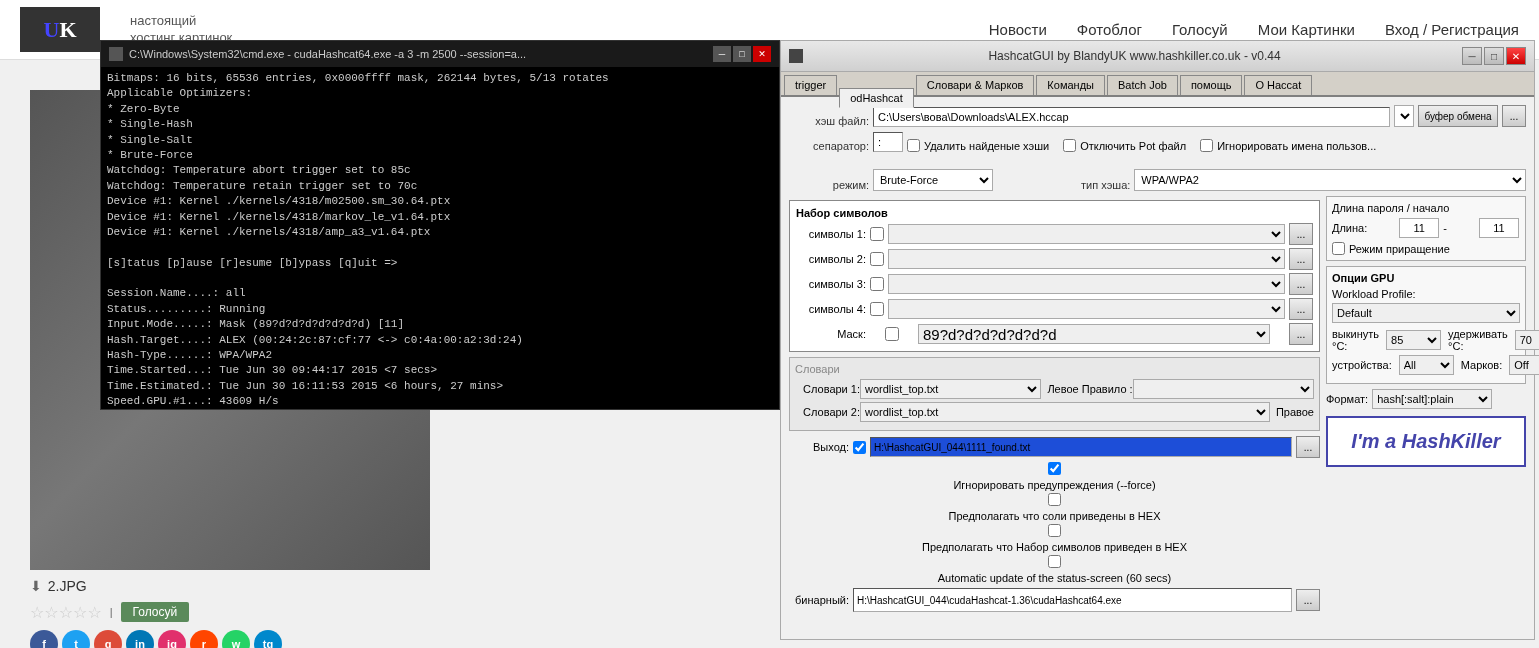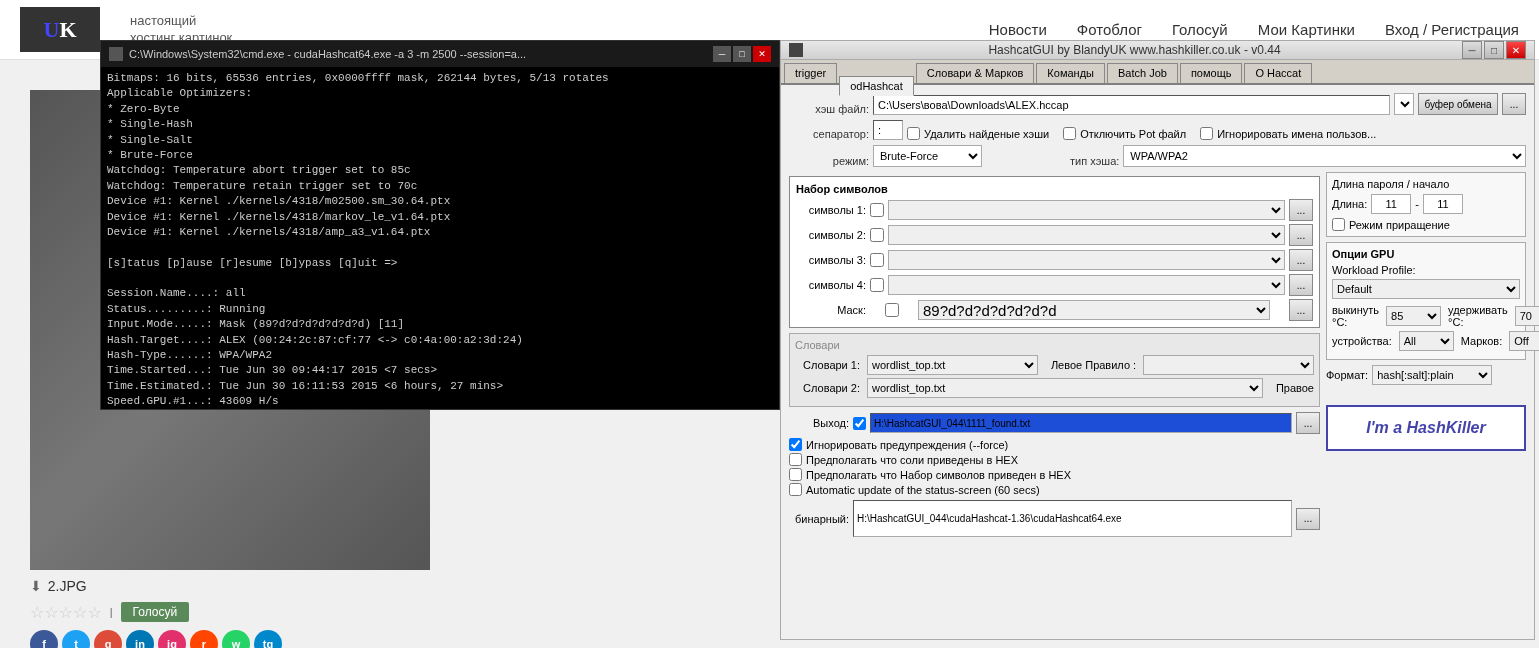--- a/index.html
+++ b/index.html
@@ -204,21 +204,21 @@
       width: 755px;
       height: 600px;
       background: #f0f0f0;
       border: 1px solid #aaa;
       z-index: 10;
       font-size: 12px;
     }
 
     .hashcat-titlebar {
       background: linear-gradient(to bottom, #e8e8e8, #d0d0d0);
-      height: 19px;
+      height: 31px;
       display: flex;
       align-items: center;
       padding: 0 8px;
       border-bottom: 1px solid #aaa;
     }
 
     .hashcat-title {
       flex: 1;
       text-align: center;
       font-size: 12px;
@@ -387,20 +387,21 @@
       align-items: center;
       gap: 4px;
     }
 
     .length-input {
       width: 40px;
       height: 20px;
       border: 1px solid #aaa;
       text-align: center;
       font-size: 11px;
+      margin-left: 28px;
     }
 
     .gpu-section {
       border: 1px solid #aaa;
       padding: 5px;
       background: #f8f8f8;
     }
 
     .gpu-title {
       font-size: 11px;
@@ -424,26 +425,26 @@
       height: 20px;
       font-size: 11px;
       border: 1px solid #aaa;
       min-width: 55px;
     }
 
     .hashkiller-btn {
       background: white;
       border: 2px solid #4444aa;
       color: #4444aa;
-      font-size: 16px;
+      font-size: 20px;
       font-weight: bold;
       padding: 12px;
       cursor: pointer;
       width: 100%;
-      margin-top: 20px;
+      margin-top: 7px;
       font-style: italic;
     }
 
     .output-row {
       display: flex;
       align-items: center;
       gap: 4px;
       margin-bottom: 4px;
     }
 
@@ -477,37 +478,38 @@
     .checkboxes-section {
       margin-bottom: 4px;
     }
 
     .check-row {
       display: flex;
       align-items: center;
       gap: 4px;
       margin-bottom: 2px;
       font-size: 11px;
+      flex-direction: column;
     }
 
     .binary-row {
       display: flex;
       align-items: center;
       gap: 4px;
     }
 
     .binary-label {
       width: 60px;
       font-size: 11px;
       text-align: right;
     }
 
     .binary-input {
       flex: 1;
-      height: 37px;
+      height: 24px;
       border: 1px inset #aaa;
       background: white;
       font-size: 10px;
       padding: 0 3px;
     }
 
     .main-content-area {
       display: flex;
       gap: 6px;
       justify-content: space-between;
@@ -520,21 +522,21 @@
     .словари-section {
       background: #e8e8e8;
       border: 1px solid #aaa;
       padding: 5px;
       margin-top: 5px;
     }
 
     .wordlist-row {
       display: flex;
       align-items: center;
-      gap: 7px;
+      gap: 0;
       margin-bottom: 3px;
     }
 
     .wordlist-label {
       width: 65px;
       font-size: 11px;
       text-align: right;
     }
 
     .wordlist-select {
@@ -683,21 +685,21 @@
         <span>Отключить Pot файл</span>
       </label>
       <label class="checkbox-label" style="margin-left:10px;">
         <input type="checkbox" style="">
         <span>Игнорировать имена пользов...</span>
       </label>
     </div>
 
     <div class="form-row">
       <span class="form-label">режим:</span>
-      <select class="form-select" style="width:109px;">
+      <select class="form-select" style="width:120px;margin-top:12px;">
         <option>Brute-Force</option>
       </select>
       <span style="width:60px;"></span>
       <span class="form-label" style="width:auto; margin-left:20px;">тип хэша:</span>
       <select class="form-select" style="flex:1;">
         <option>WPA/WPA2</option>
       </select>
     </div>
 
     <div class="main-content-area">

